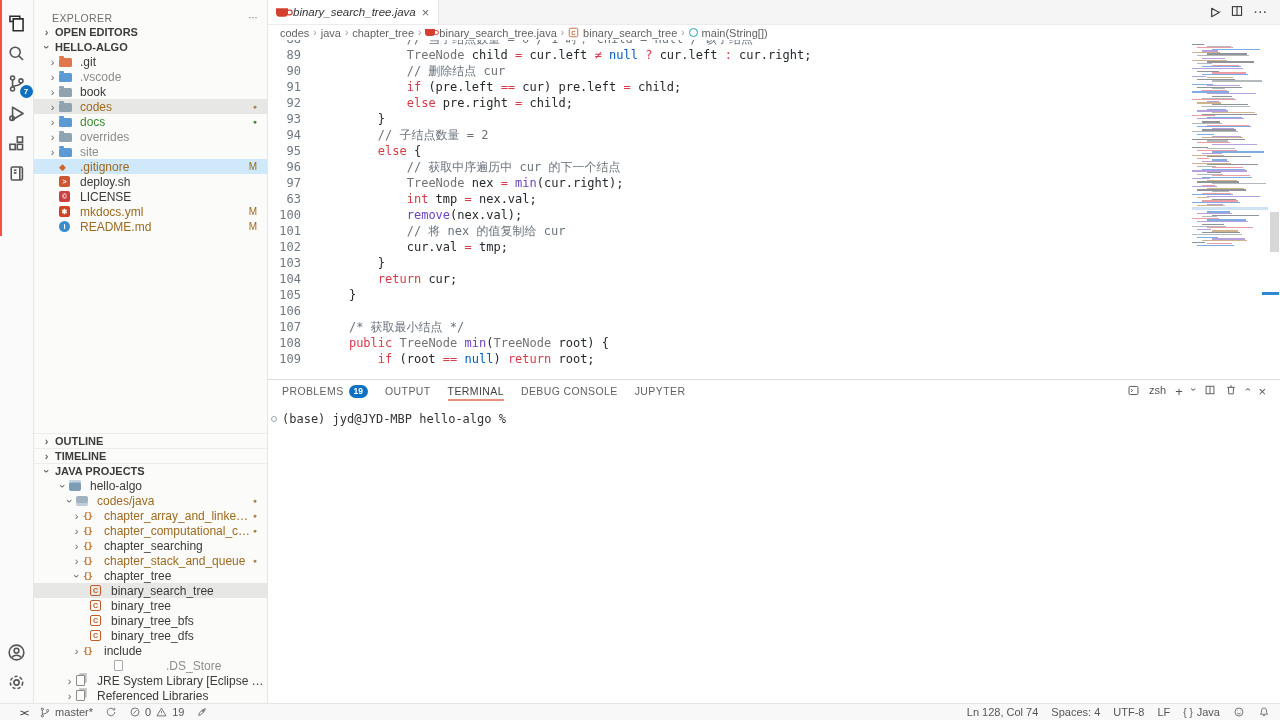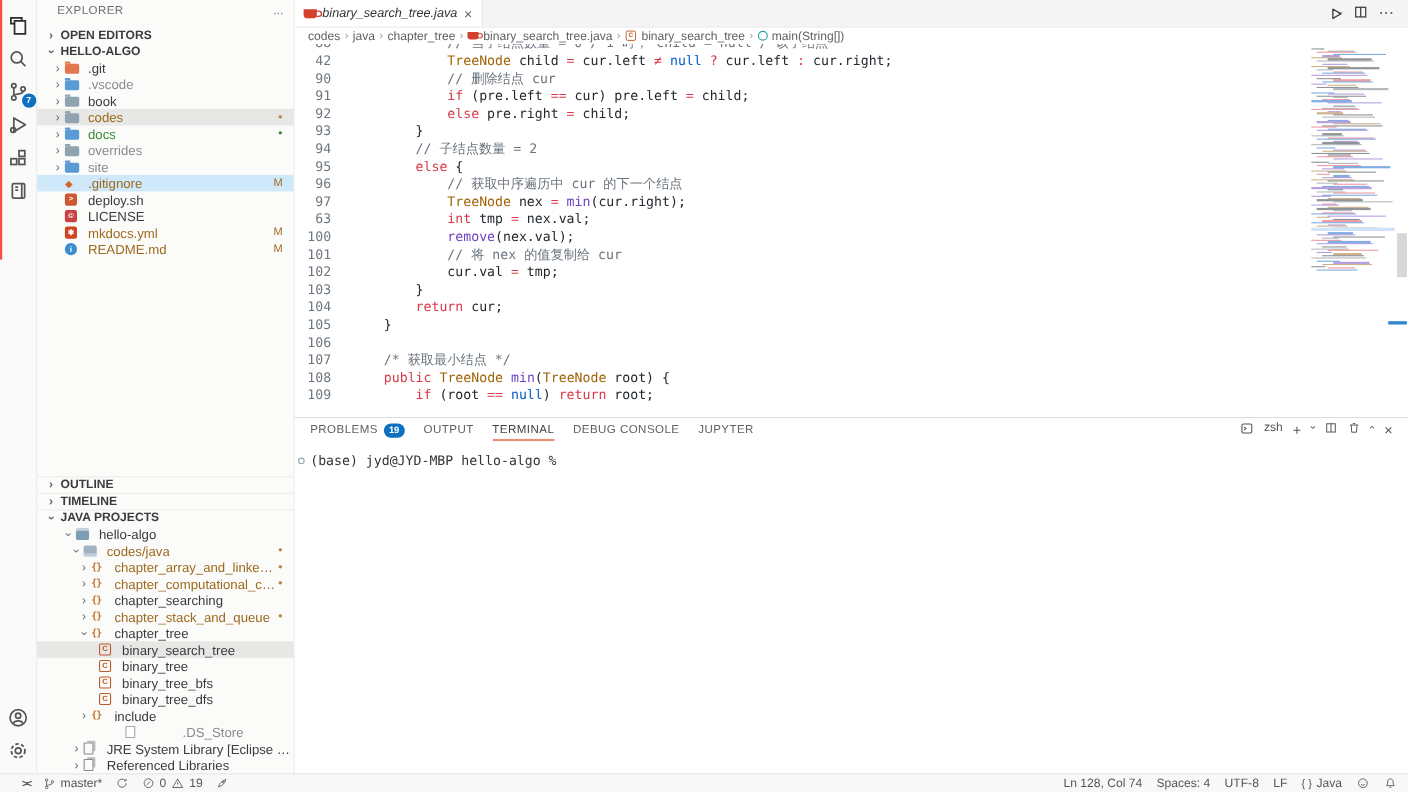--- a/index.html
+++ b/index.html
@@ -12,21 +12,21 @@
   
   .activitybar{width:34px;background:#fafafa;border-right:1px solid #e6e6e6;display:flex;flex-direction:column;align-items:center;padding-top:8px;}
   .ab-item{width:30px;height:30px;display:flex;align-items:center;justify-content:center;position:relative;color:#5a5a5a;}
   .ab-item svg{stroke:#555;fill:none;stroke-width:1.2;}
   .ab-item.active svg{stroke:#2c2c2c;}
   .ab-badge{position:absolute;right:-1px;bottom:0;background:#0e70c0;color:#fff;font-size:8px;font-weight:bold;border-radius:50%;width:13px;height:13px;display:flex;align-items:center;justify-content:center;}
   .ab-bottom{margin-top:auto;margin-bottom:6px;display:flex;flex-direction:column;align-items:center;}
 
   
   .sidebar{width:234px;background:#fbfbfa;border-right:1px solid #e6e6e6;display:flex;flex-direction:column;font-size:12px;}
-  .sb-header{height:24px;display:flex;align-items:flex-start;padding:4px 10px 0 18px;color:#6f6f6f;font-size:10.5px;letter-spacing:.4px;}
+  .sb-header{height:24px;display:flex;align-items:flex-end;padding:4px 10px 0 18px;color:#6f6f6f;font-size:10.5px;letter-spacing:.4px;}
   .sb-header .more{margin-left:auto;color:#8a8a8a;letter-spacing:-1px;font-size:12px;cursor:pointer;}
   .sect{height:15px;display:flex;align-items:center;font-weight:bold;font-size:11px;color:#3b3b3b;padding-left:6px;}
   .sect .chev{margin-right:2px;}
   .chev{width:13px;flex:0 0 13px;text-align:center;color:#646464;font-size:11px;display:inline-flex;justify-content:center;align-items:center;}
   .chev.open{transform:rotate(90deg);}
   .chev.empty{visibility:hidden;}
   .row{height:15px;display:flex;align-items:center;cursor:pointer;white-space:nowrap;}
   .row .lbl{margin-left:4px;overflow:hidden;text-overflow:ellipsis;}
   .sel-blue{background:#cfe9fb;}
   .sel-gray{background:#e7e7e6;}
@@ -75,21 +75,21 @@
   .ic-cup::after{content:'';position:absolute;right:-3.5px;top:0.5px;width:3.5px;height:3.5px;border:1.5px solid #d4402e;border-radius:50%;}
   .ic-cup.lg{transform:scale(1.2);}
   .ic-method{width:9px;height:9px;border:1.4px solid #259fae;border-radius:50%;}
 
   .editor-body{flex:1;position:relative;overflow:hidden;background:#fff;}
   .codepane{position:absolute;left:0;top:0;right:95px;font:12px "DejaVu Sans Mono",monospace;}
   .cl{display:flex;height:16px;line-height:16px;}
   .cl.clip{margin-top:-9px;}
   .ln{flex:0 0 33px;text-align:right;color:#6e7781;user-select:none;}
   .lt{padding-left:19px;white-space:pre;color:#24292e;}
-  .c{color:#6a737d;} .k{color:#d73a49;} .t{color:#a16207;} .f{color:#6f42c1;} .n{color:#005cc5;} .p{color:#24292e;}
+  .c{color:#6a737d;} .k{color:#d73a49;} .t{color:#737373;} .f{color:#6f42c1;} .n{color:#005cc5;} .p{color:#24292e;}
 
   .minimap{position:absolute;right:12px;top:2px;width:76px;height:310px;overflow:hidden;}
   .mm-bar{position:absolute;height:1.2px;}
   .mm-sel{position:absolute;left:0;width:100%;height:3px;background:#cfe3f5;}
   .sb-thumb{position:absolute;right:1px;top:172px;width:9px;height:40px;background:rgba(110,110,110,.28);}
   .ov-cursor{position:absolute;right:1px;top:252px;width:17px;height:3px;background:#2f86d1;}
 
   
   .panel{height:324px;border-top:1px solid #dcdcdc;display:flex;flex-direction:column;background:#fff;}
   .panel-tabs{height:22px;display:flex;align-items:center;padding-left:14px;gap:17px;font-size:10.5px;letter-spacing:.4px;color:#616161;}
@@ -462,21 +462,21 @@
           </span>
         </div>
 
       <div class="editor-body">
         <div class="codepane" id="codePane">
             <div class="cl clip">
               <span class="ln">88</span>
               <span class="lt"><span class="c">            // 当子结点数量 = 0 / 1 时， child = null / 该子结点</span></span>
             </div>
             <div class="cl">
-              <span class="ln">42</span>
+              <span class="ln">89</span>
               <span class="lt"><span class="p">            </span><span class="t">TreeNode</span><span class="p"> child </span><span class="k">=</span><span class="p"> cur.left </span><span class="k">≠</span><span class="p"> </span><span class="n">null</span><span class="p"> </span><span class="k">?</span><span class="p"> cur.left </span><span class="k">:</span><span class="p"> cur.right;</span></span>
             </div>
             <div class="cl">
               <span class="ln">90</span>
               <span class="lt"><span class="c">            // 删除结点 cur</span></span>
             </div>
             <div class="cl">
               <span class="ln">91</span>
               <span class="lt"><span class="p">            </span><span class="k">if</span><span class="p"> (pre.left </span><span class="k">==</span><span class="p"> cur) pre.left </span><span class="k">=</span><span class="p"> child;</span></span>
             </div>

